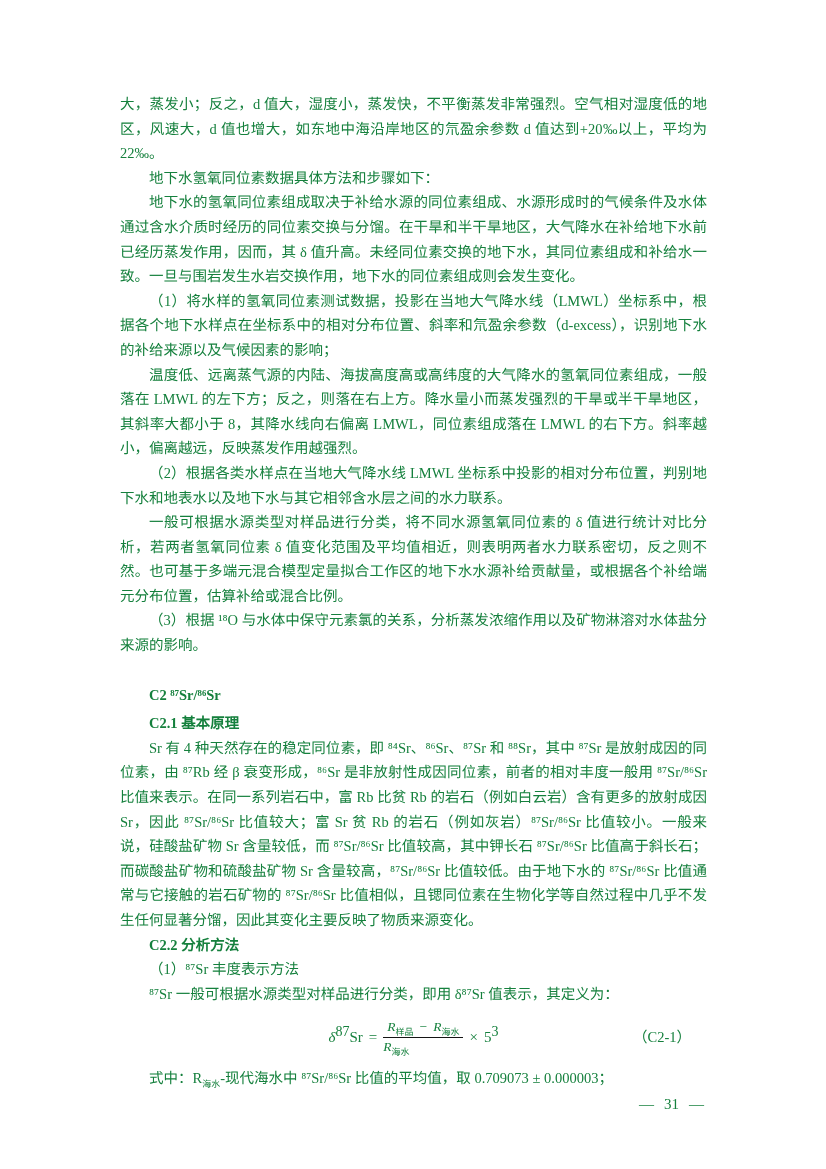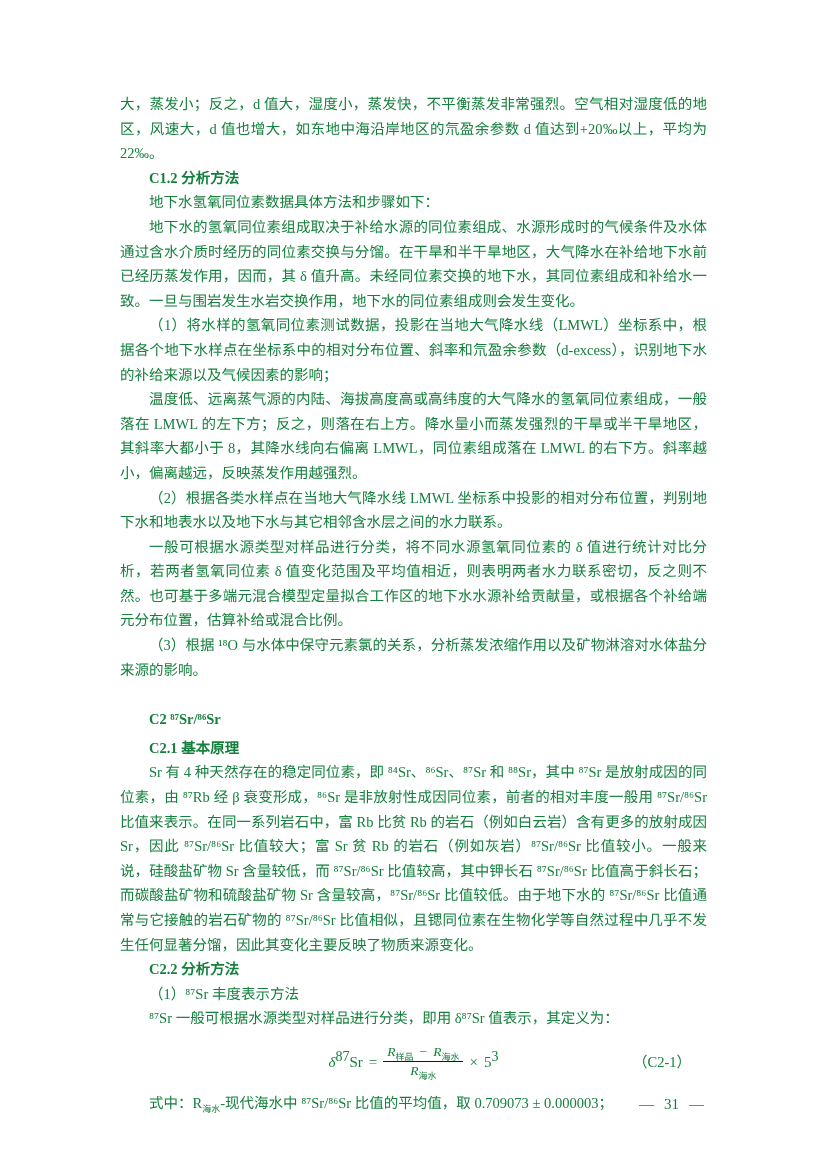--- a/index.html
+++ b/index.html
@@ -44,21 +44,20 @@
     display:inline-flex;
     align-items:center;
     font-size:15px;
     white-space:nowrap;
   }
   .equation .var { font-style:italic; }
   .equation .op { margin:0 6px; }
   .frac {
     display:inline-flex;
     flex-direction:column;
-    align-items:center;
     vertical-align:middle;
     font-size:13.5px;
     line-height:1.25;
   }
   .frac .num {
     display:block;
     border-bottom:1px solid #141414;
     padding:0 4px 1px 4px;
     white-space:nowrap;
   }
@@ -81,21 +80,20 @@
   }
 </style>
 </head>
 <body>
 
 <div class="page">
   <div class="content">
 
     <p class="para no-indent">大，蒸发小；反之，d 值大，湿度小，蒸发快，不平衡蒸发非常强烈。空气相对湿度低的地区，风速大，d 值也增大，如东地中海沿岸地区的氘盈余参数 d 值达到+20‰以上，平均为 22‰。</p>
 
-    <h3 class="heading">C1.2 分析方法</h3>
 
     <p class="para">地下水氢氧同位素数据具体方法和步骤如下：</p>
     <p class="para">地下水的氢氧同位素组成取决于补给水源的同位素组成、水源形成时的气候条件及水体通过含水介质时经历的同位素交换与分馏。在干旱和半干旱地区，大气降水在补给地下水前已经历蒸发作用，因而，其 δ 值升高。未经同位素交换的地下水，其同位素组成和补给水一致。一旦与围岩发生水岩交换作用，地下水的同位素组成则会发生变化。</p>
     <p class="para">（1）将水样的氢氧同位素测试数据，投影在当地大气降水线（LMWL）坐标系中，根据各个地下水样点在坐标系中的相对分布位置、斜率和氘盈余参数（d-excess），识别地下水的补给来源以及气候因素的影响；</p>
     <p class="para">温度低、远离蒸气源的内陆、海拔高度高或高纬度的大气降水的氢氧同位素组成，一般落在 LMWL 的左下方；反之，则落在右上方。降水量小而蒸发强烈的干旱或半干旱地区，其斜率大都小于 8，其降水线向右偏离 LMWL，同位素组成落在 LMWL 的右下方。斜率越小，偏离越远，反映蒸发作用越强烈。</p>
     <p class="para">（2）根据各类水样点在当地大气降水线 LMWL 坐标系中投影的相对分布位置，判别地下水和地表水以及地下水与其它相邻含水层之间的水力联系。</p>
     <p class="para">一般可根据水源类型对样品进行分类，将不同水源氢氧同位素的 δ 值进行统计对比分析，若两者氢氧同位素 δ 值变化范围及平均值相近，则表明两者水力联系密切，反之则不然。也可基于多端元混合模型定量拟合工作区的地下水水源补给贡献量，或根据各个补给端元分布位置，估算补给或混合比例。</p>
     <p class="para">（3）根据 ¹⁸O 与水体中保守元素氯的关系，分析蒸发浓缩作用以及矿物淋溶对水体盐分来源的影响。</p>
 
     <h3 class="heading section">C2 ⁸⁷Sr/⁸⁶Sr</h3>

